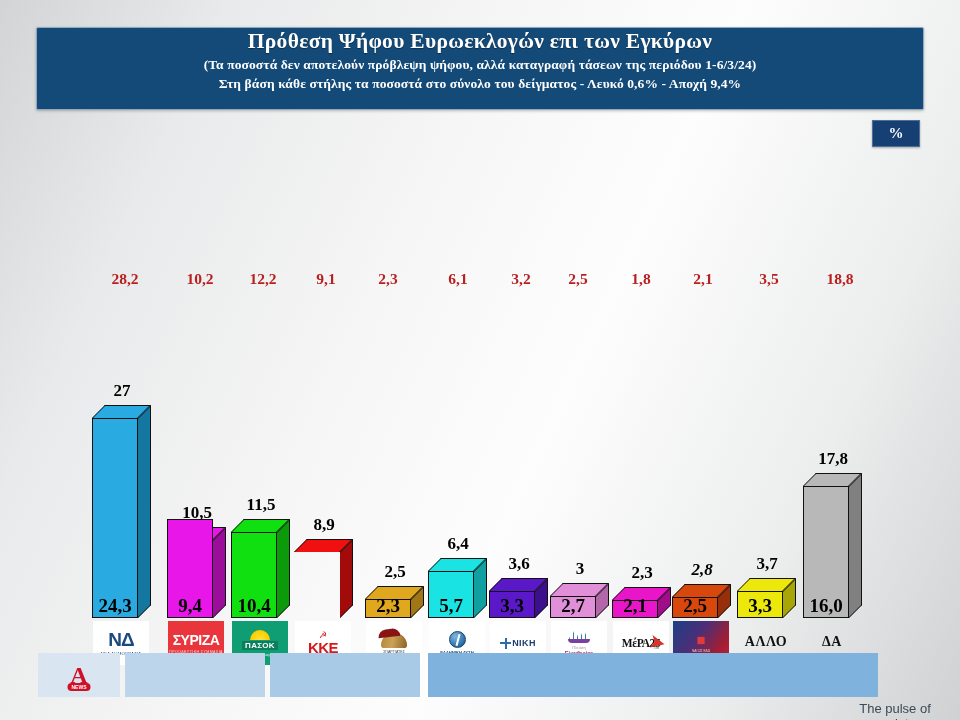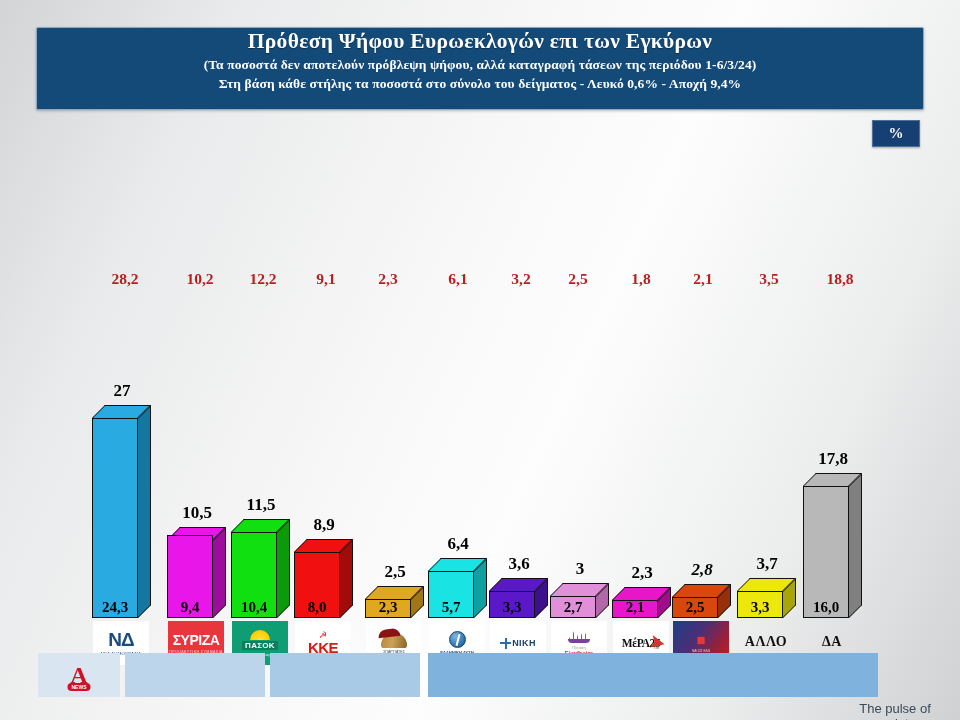--- a/index.html
+++ b/index.html
@@ -60,21 +60,21 @@
     position:absolute; right:-13px; bottom:7px; width:13px;
     border:1.3px solid #111; border-left:none;
     transform-origin:left bottom;
   }
   .bar-top {
     position:absolute; left:0; width:100%; height:13px;
     border:1.3px solid #111; border-bottom:none;
   }
   .in-val {
     position:absolute; left:0; width:100%; bottom:2px;
-    text-align:center; font-size:15px; font-weight:bold; color:#000;
+    text-align:center; font-size:19px; font-weight:bold; color:#000;
     font-family:"Liberation Serif", serif; line-height:1;
     z-index:4; pointer-events:none;
   }
 
   
   .logo-cell {
     position:absolute; top:581px; height:44px;
     display:flex; align-items:center; justify-content:center;
     overflow:hidden;
   }
@@ -210,39 +210,36 @@
         <div class="bar-top" style="top: 0px; background: rgb(41, 171, 226); transform: skewX(-45deg); transform-origin: left bottom; width: 46px;"></div>
         <div class="bar-side" style="height: 200.475px; bottom: 0px; top: 13px; background: rgb(20, 119, 160); transform: skewY(-45deg);"></div>
         <div class="bar-face" style="height: 200.475px; background: rgb(41, 171, 226);">
           <div class="in-val">24,3</div>
         </div>
       </div>
       <div class="top-val" style="left: 87px; width: 70px; top: 340.525px;">27</div>
       <div class="bar3d" style="left: 167px; top: 487.45px; width: 46px; height: 90.55px;">
         <div class="bar-top" style="top: 0px; background: rgb(233, 22, 233); transform: skewX(-45deg); transform-origin: left bottom; width: 46px;"></div>
         <div class="bar-side" style="height: 77.55px; bottom: 0px; top: 13px; background: rgb(156, 13, 156); transform: skewY(-45deg);"></div>
-        <div class="bar-face" style="height: 83px; background: rgb(233, 22, 233);">
+        <div class="bar-face" style="height: 99px; background: rgb(233, 22, 233);">
           <div class="in-val">9,4</div>
         </div>
       </div>
       <div class="top-val" style="left: 162px; width: 70px; top: 463.45px;">10,5</div>
       <div class="bar3d" style="left: 231px; top: 479.2px; width: 46px; height: 98.8px;">
         <div class="bar-top" style="top: 0px; background: rgb(16, 224, 16); transform: skewX(-45deg); transform-origin: left bottom; width: 46px;"></div>
         <div class="bar-side" style="height: 85.8px; bottom: 0px; top: 13px; background: rgb(10, 154, 10); transform: skewY(-45deg);"></div>
         <div class="bar-face" style="height: 85.8px; background: rgb(16, 224, 16);">
           <div class="in-val">10,4</div>
         </div>
       </div>
       <div class="top-val" style="left: 226px; width: 70px; top: 455.2px;">11,5</div>
       <div class="bar3d" style="left: 294px; top: 499px; width: 46px; height: 79px;">
         <div class="bar-top" style="top: 0px; background: rgb(240, 16, 16); transform: skewX(-45deg); transform-origin: left bottom; width: 46px;"></div>
         <div class="bar-side" style="height: 66px; bottom: 0px; top: 13px; background: rgb(163, 11, 11); transform: skewY(-45deg);"></div>
-        <div class="bar-face" style="height: 66px; background: rgb(240, 16, 16);">
-          <div class="in-val">8,0</div>
-        </div>
       </div>
       <div class="top-val" style="left: 289px; width: 70px; top: 475px;">8,9</div>
       <div class="bar3d" style="left: 365px; top: 546.025px; width: 46px; height: 31.975px;">
         <div class="bar-top" style="top: 0px; background: rgb(224, 168, 30); transform: skewX(-45deg); transform-origin: left bottom; width: 46px;"></div>
         <div class="bar-side" style="height: 18.975px; bottom: 0px; top: 13px; background: rgb(160, 119, 20); transform: skewY(-45deg);"></div>
         <div class="bar-face" style="height: 18.975px; background: rgb(224, 168, 30);">
           <div class="in-val">2,3</div>
         </div>
       </div>
       <div class="top-val" style="left: 360px; width: 70px; top: 522.025px;">2,5</div>

